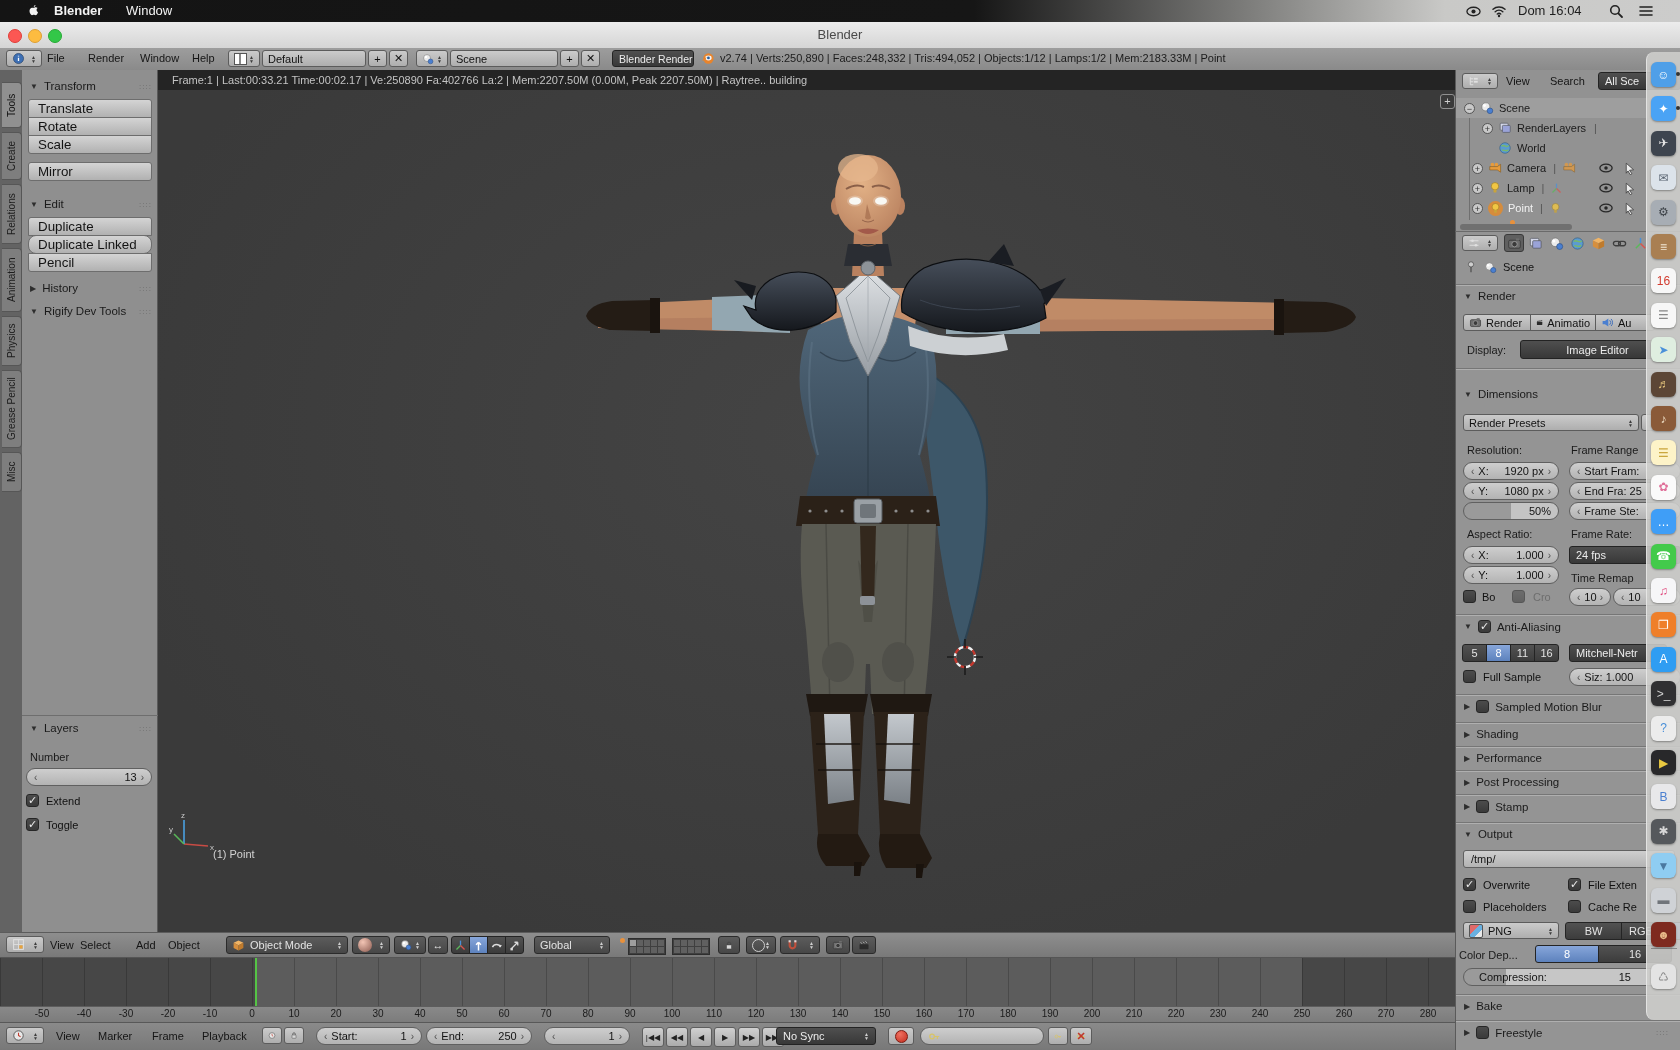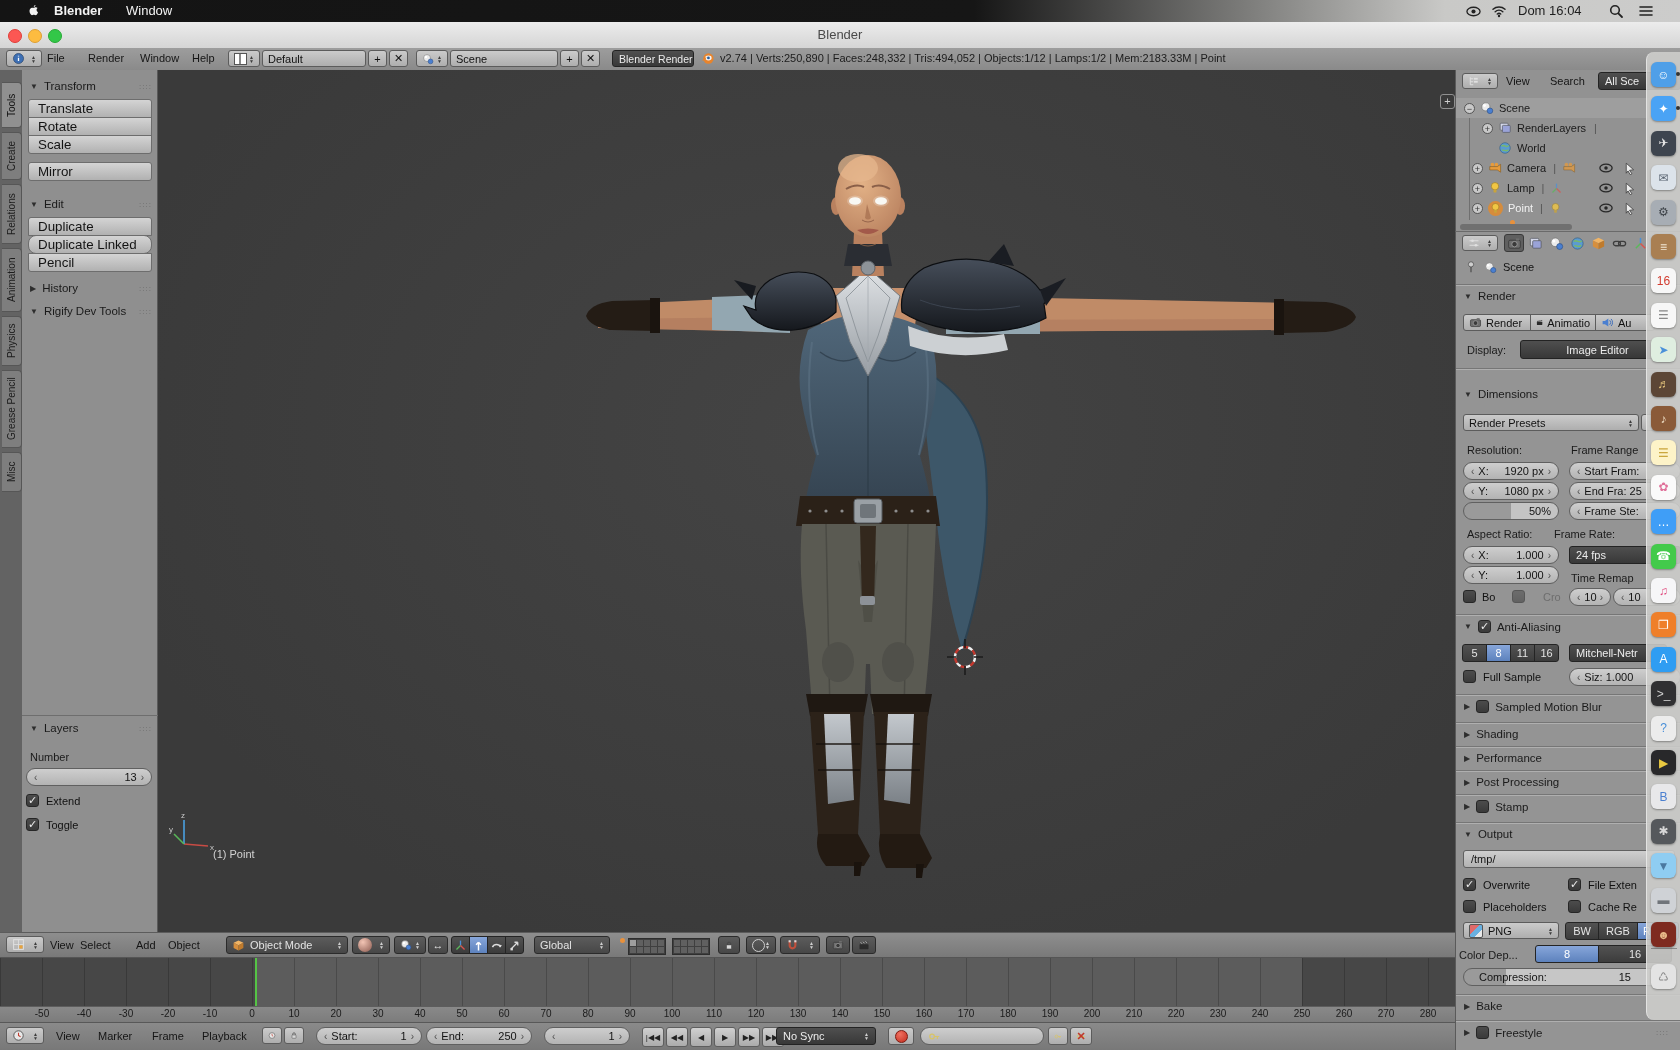--- a/index.html
+++ b/index.html
@@ -332,20 +332,23 @@
   </div>
   <span class="abs icon" style="left:700px;top:3px">
         <svg width="15" height="15">
           <use href="#s-blogo"></use>
         </svg>
       </span>
   <span class="abs" style="left:720px;top:4px;color:#1c1c1c;white-space:nowrap">v2.74 | Verts:250,890 | Faces:248,332 | Tris:494,052 | Objects:1/12 | Lamps:1/2 | Mem:2183.33M | Point</span>
 </div>
 
 <div class="abs" id="viewport">
+  <div id="vpstats">
+        <span>Frame:1 | Last:00:33.21 Time:00:02.17 | Ve:250890 Fa:402766 La:2 | Mem:2207.50M (0.00M, Peak 2207.50M) | Raytree.. building</span>
+      </div>
   <div id="vp-plus"></div>
 
   <svg width="1297" height="862" viewBox="158 70 1297 862" style="position:absolute;left:0;top:0">
     <defs>
       <radialGradient id="gHead" cx="42%" cy="35%" r="75%">
             <stop offset="0%" stop-color="#e2b186"></stop>
             <stop offset="100%" stop-color="#b8805e"></stop>
           </radialGradient>
       <linearGradient id="gCorset" x1="0" y1="0" x2="0" y2="1">
             <stop offset="0%" stop-color="#50677a"></stop>
@@ -990,42 +993,42 @@
         <span>End Fra: 25</span>
   </div>
   <div class="abs num" style="left:7px;top:270px;width:96px;background:linear-gradient(90deg,#9a9a9a 0 50%,#c4c4c4 50%);justify-content:flex-end">
     <span>50%</span>
   </div>
   <div class="abs num" style="left:113px;top:270px;width:112px">
     <span class="arl"></span>
         <span>Frame Ste:</span>
   </div>
   <span class="abs plabel" style="left:11px;top:296px">Aspect Ratio:</span>
-  <span class="abs plabel" style="left:98px;top:296px">Frame Rate:</span>
+  <span class="abs plabel" style="left:115px;top:296px">Frame Rate:</span>
   <div class="abs num" style="left:7px;top:314px;width:96px">
     <span class="arl"></span>
         <span>X:</span>
         <span style="margin-left:auto;margin-right:4px">1.000</span>
         <span class="arr" style="margin-left:0"></span>
   </div>
   <div class="abs darkdd" style="left:113px;top:314px;width:112px;height:18px">
     <span>24 fps</span>
   </div>
   <div class="abs num" style="left:7px;top:334px;width:96px">
     <span class="arl"></span>
         <span>Y:</span>
         <span style="margin-left:auto;margin-right:4px">1.000</span>
         <span class="arr" style="margin-left:0"></span>
   </div>
   <span class="abs plabel" style="left:115px;top:340px">Time Remap</span>
   <div class="abs flex" style="left:7px;top:358px;gap:6px">
     <span class="chk"></span>
     <span>Bo</span>
   </div>
-  <div class="abs flex" style="left:56px;top:358px;gap:18px;color:#6e6e6e">
+  <div class="abs flex" style="left:56px;top:358px;gap:8px;color:#6e6e6e">
     <span class="chk" style="opacity:.55"></span>
     <span>Cro</span>
   </div>
   <div class="abs num" style="left:113px;top:356px;width:42px">
     <span class="arl"></span>
         <span>10</span>
         <span class="arr"></span>
   </div>
   <div class="abs num" style="left:157px;top:356px;width:68px">
     <span class="arl"></span>
@@ -1106,21 +1109,21 @@
   <div class="abs flex" style="left:112px;top:668px;gap:7px">
     <span class="chk"></span>
     <span>Cache Re</span>
   </div>
   <div class="abs pill" style="left:7px;top:690px;width:96px;gap:5px">
     <span style="width:12px;height:12px;background:linear-gradient(135deg,#e06a6a 0 40%,#6ab0e0 40% 70%,#e8e8e8 70%);border:1px solid #555;border-radius:2px"></span>
     <span>PNG</span>
         <span class="updn lt"></span>
   </div>
   <div class="seg" style="left:110px;top:690px">
-    <span class="segbtn" style="width:34px;border-radius:3px 0 0 3px">BW</span>
+    <span class="segbtn" style="width:57px;border-radius:3px 0 0 3px">BW</span>
     <span class="segbtn" style="width:40px">RGB</span>
     <span class="segbtn blue" style="width:42px;border-radius:0 3px 3px 0;justify-content:flex-start;padding-left:5px">R</span>
   </div>
   <span class="abs plabel" style="left:3px;top:717px">Color Dep...</span>
   <div class="seg" style="left:80px;top:713px">
     <span class="segbtn blue" style="width:64px;border-radius:3px 0 0 3px">8</span>
     <span class="segbtn" style="width:74px;border-radius:0 3px 3px 0">16</span>
   </div>
   <div class="abs num" style="left:7px;top:736px;width:212px;background:linear-gradient(90deg,#9a9a9a 0 20%,#c6c6c6 20%)">
     <span style="margin-left:8px">Compression:</span>

